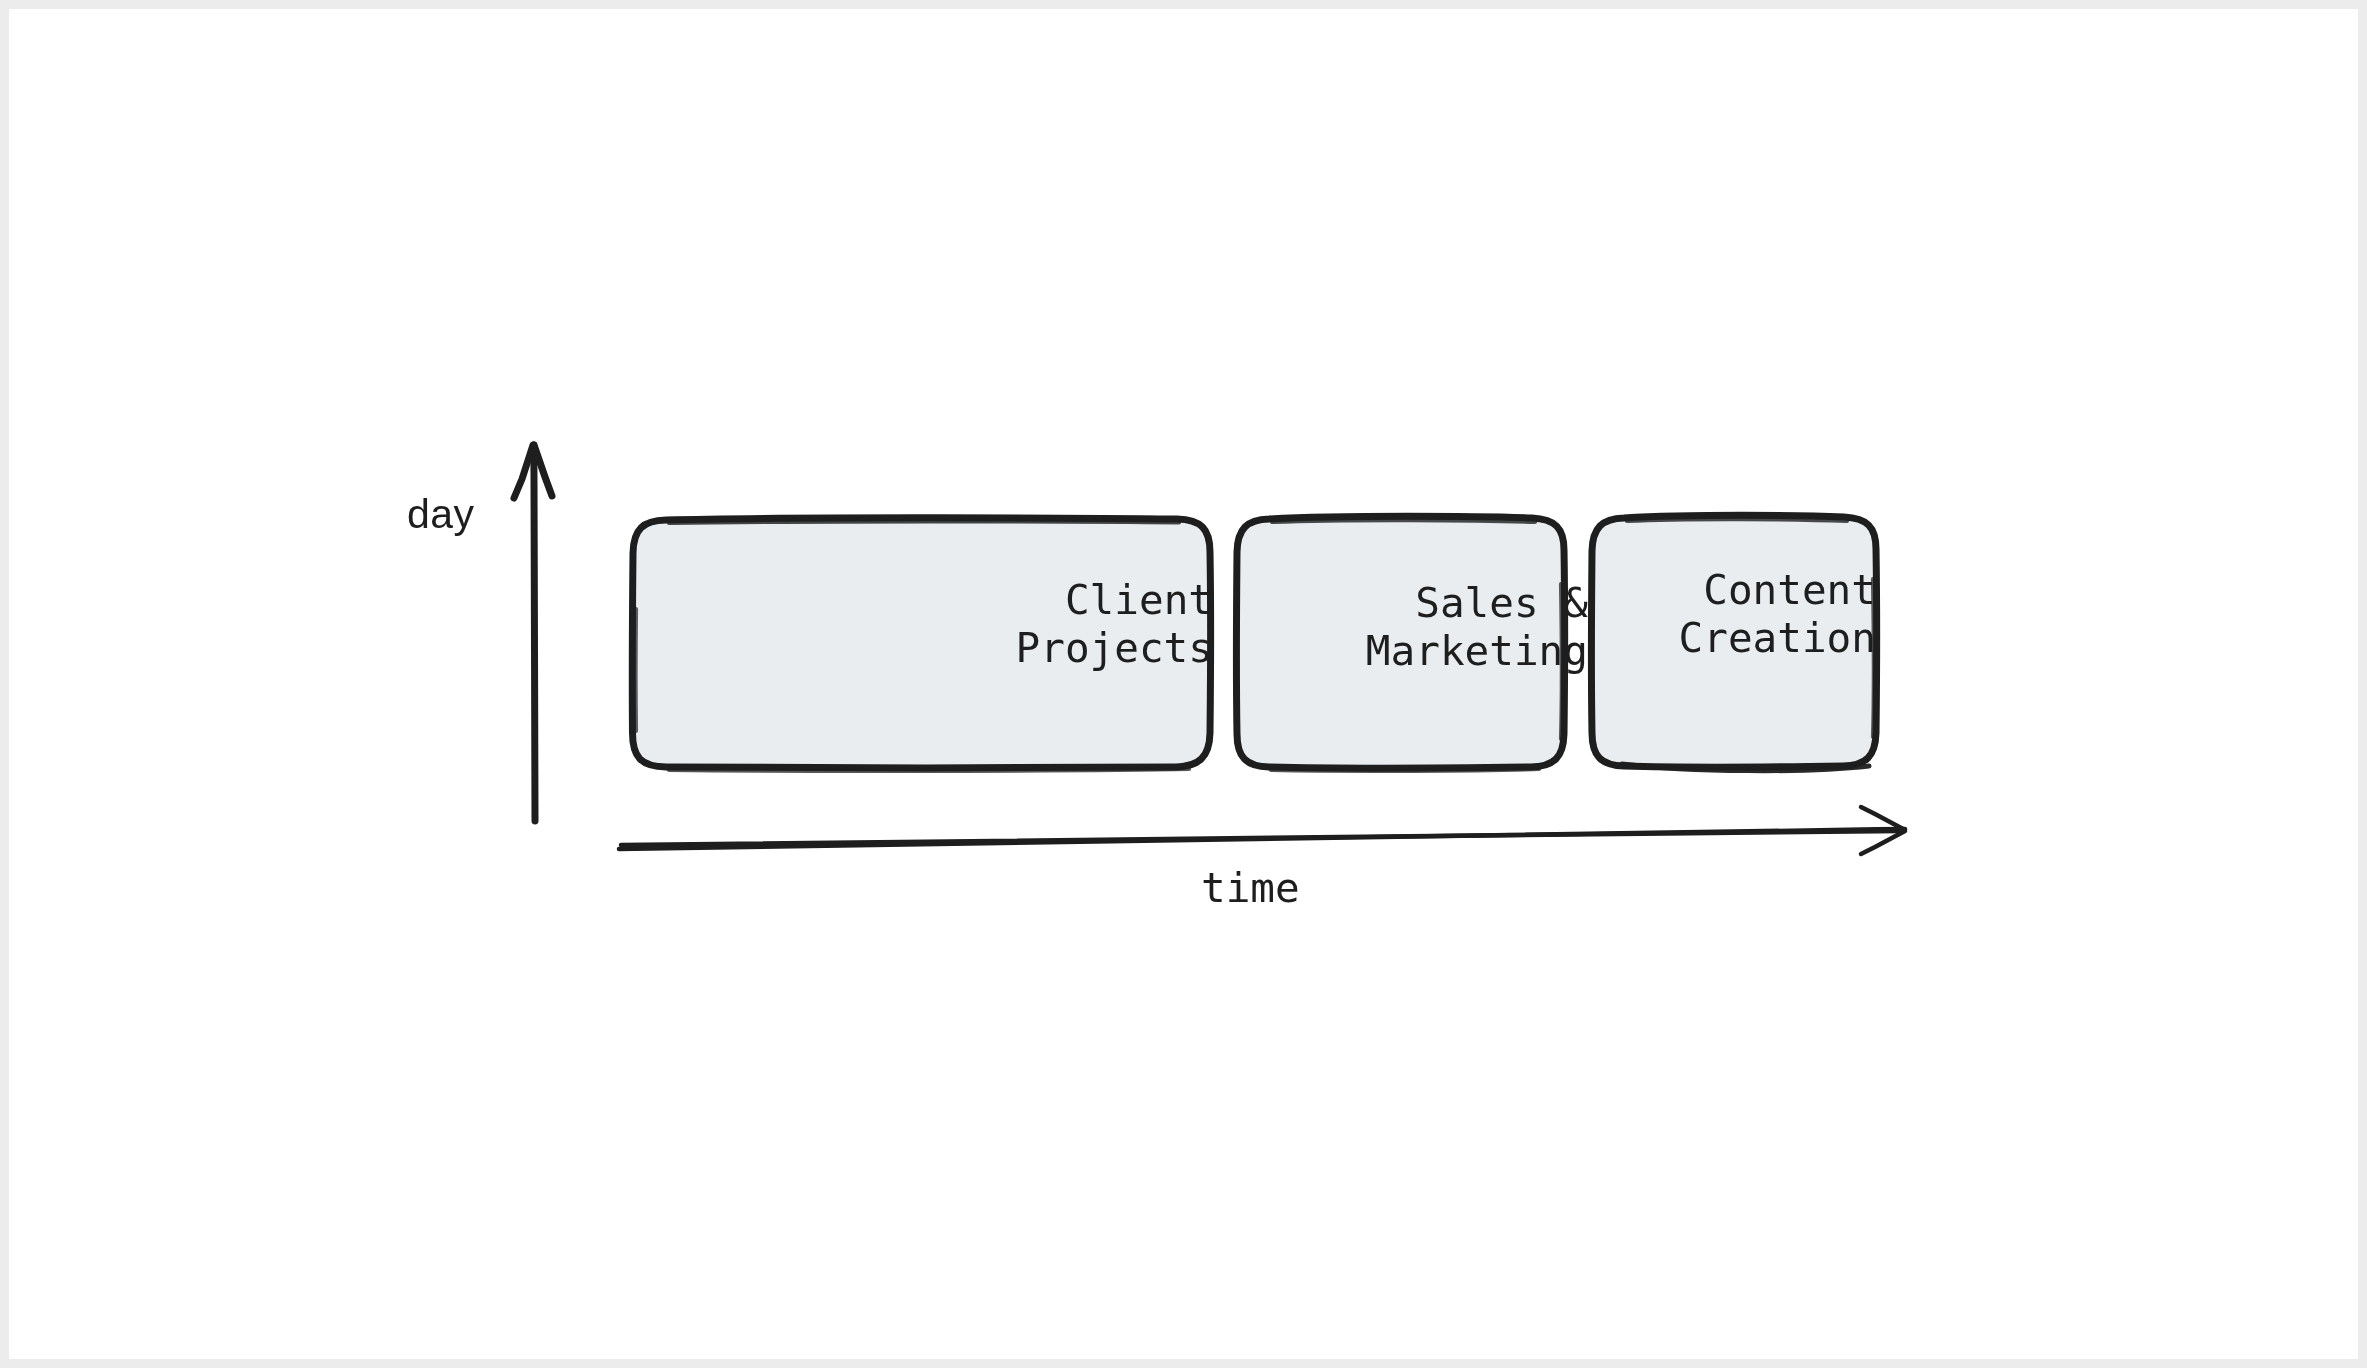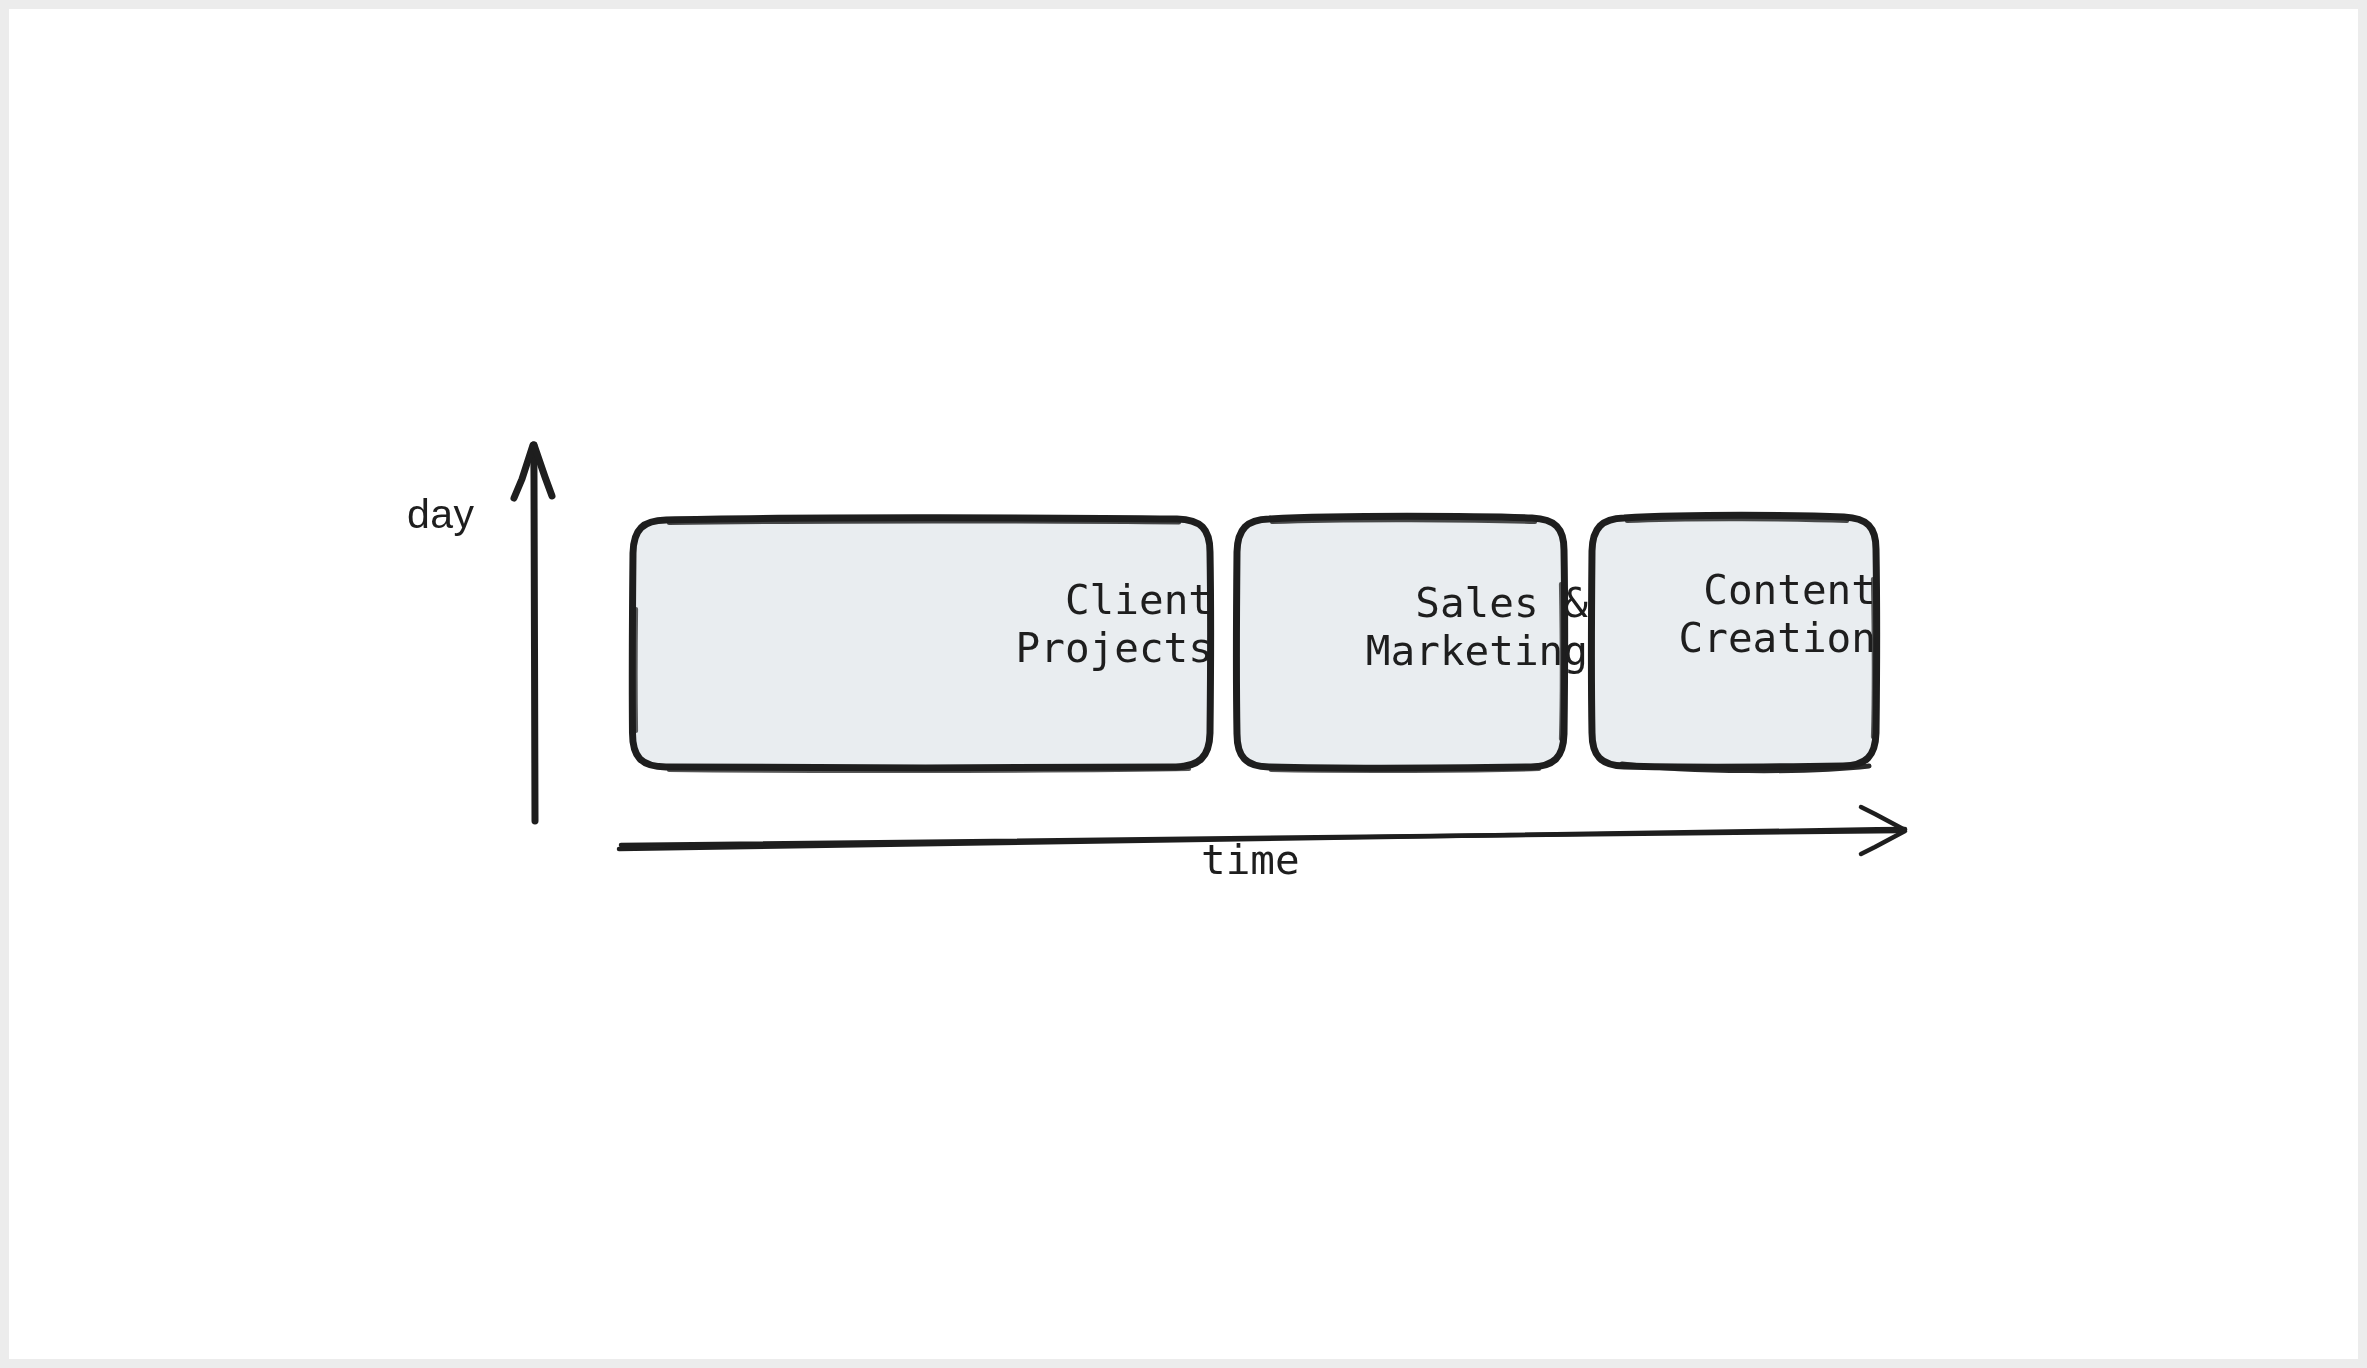--- a/index.html
+++ b/index.html
@@ -88,21 +88,21 @@
     font-family: "Liberation Sans", sans-serif;
     font-size: 41px;
     left: 398px;
     top: 482px;
     letter-spacing: 0.5px;
   }
   #x-axis-label {
     font-family: "DejaVu Sans Mono", "Liberation Mono", monospace;
     font-size: 41px;
     left: 1192px;
-    top: 827px;
+    top: 855px;
   }
 
   
   #label-node-0 { left: 620px;  top: 567px; width: 584px; }
   #label-node-1 { left: 1224px; top: 570px; width: 330px; margin-left: 25px; }
   #label-node-2 { left: 1582px; top: 557px; width: 285px; }
 </style>
 </head>
 <body>
 

